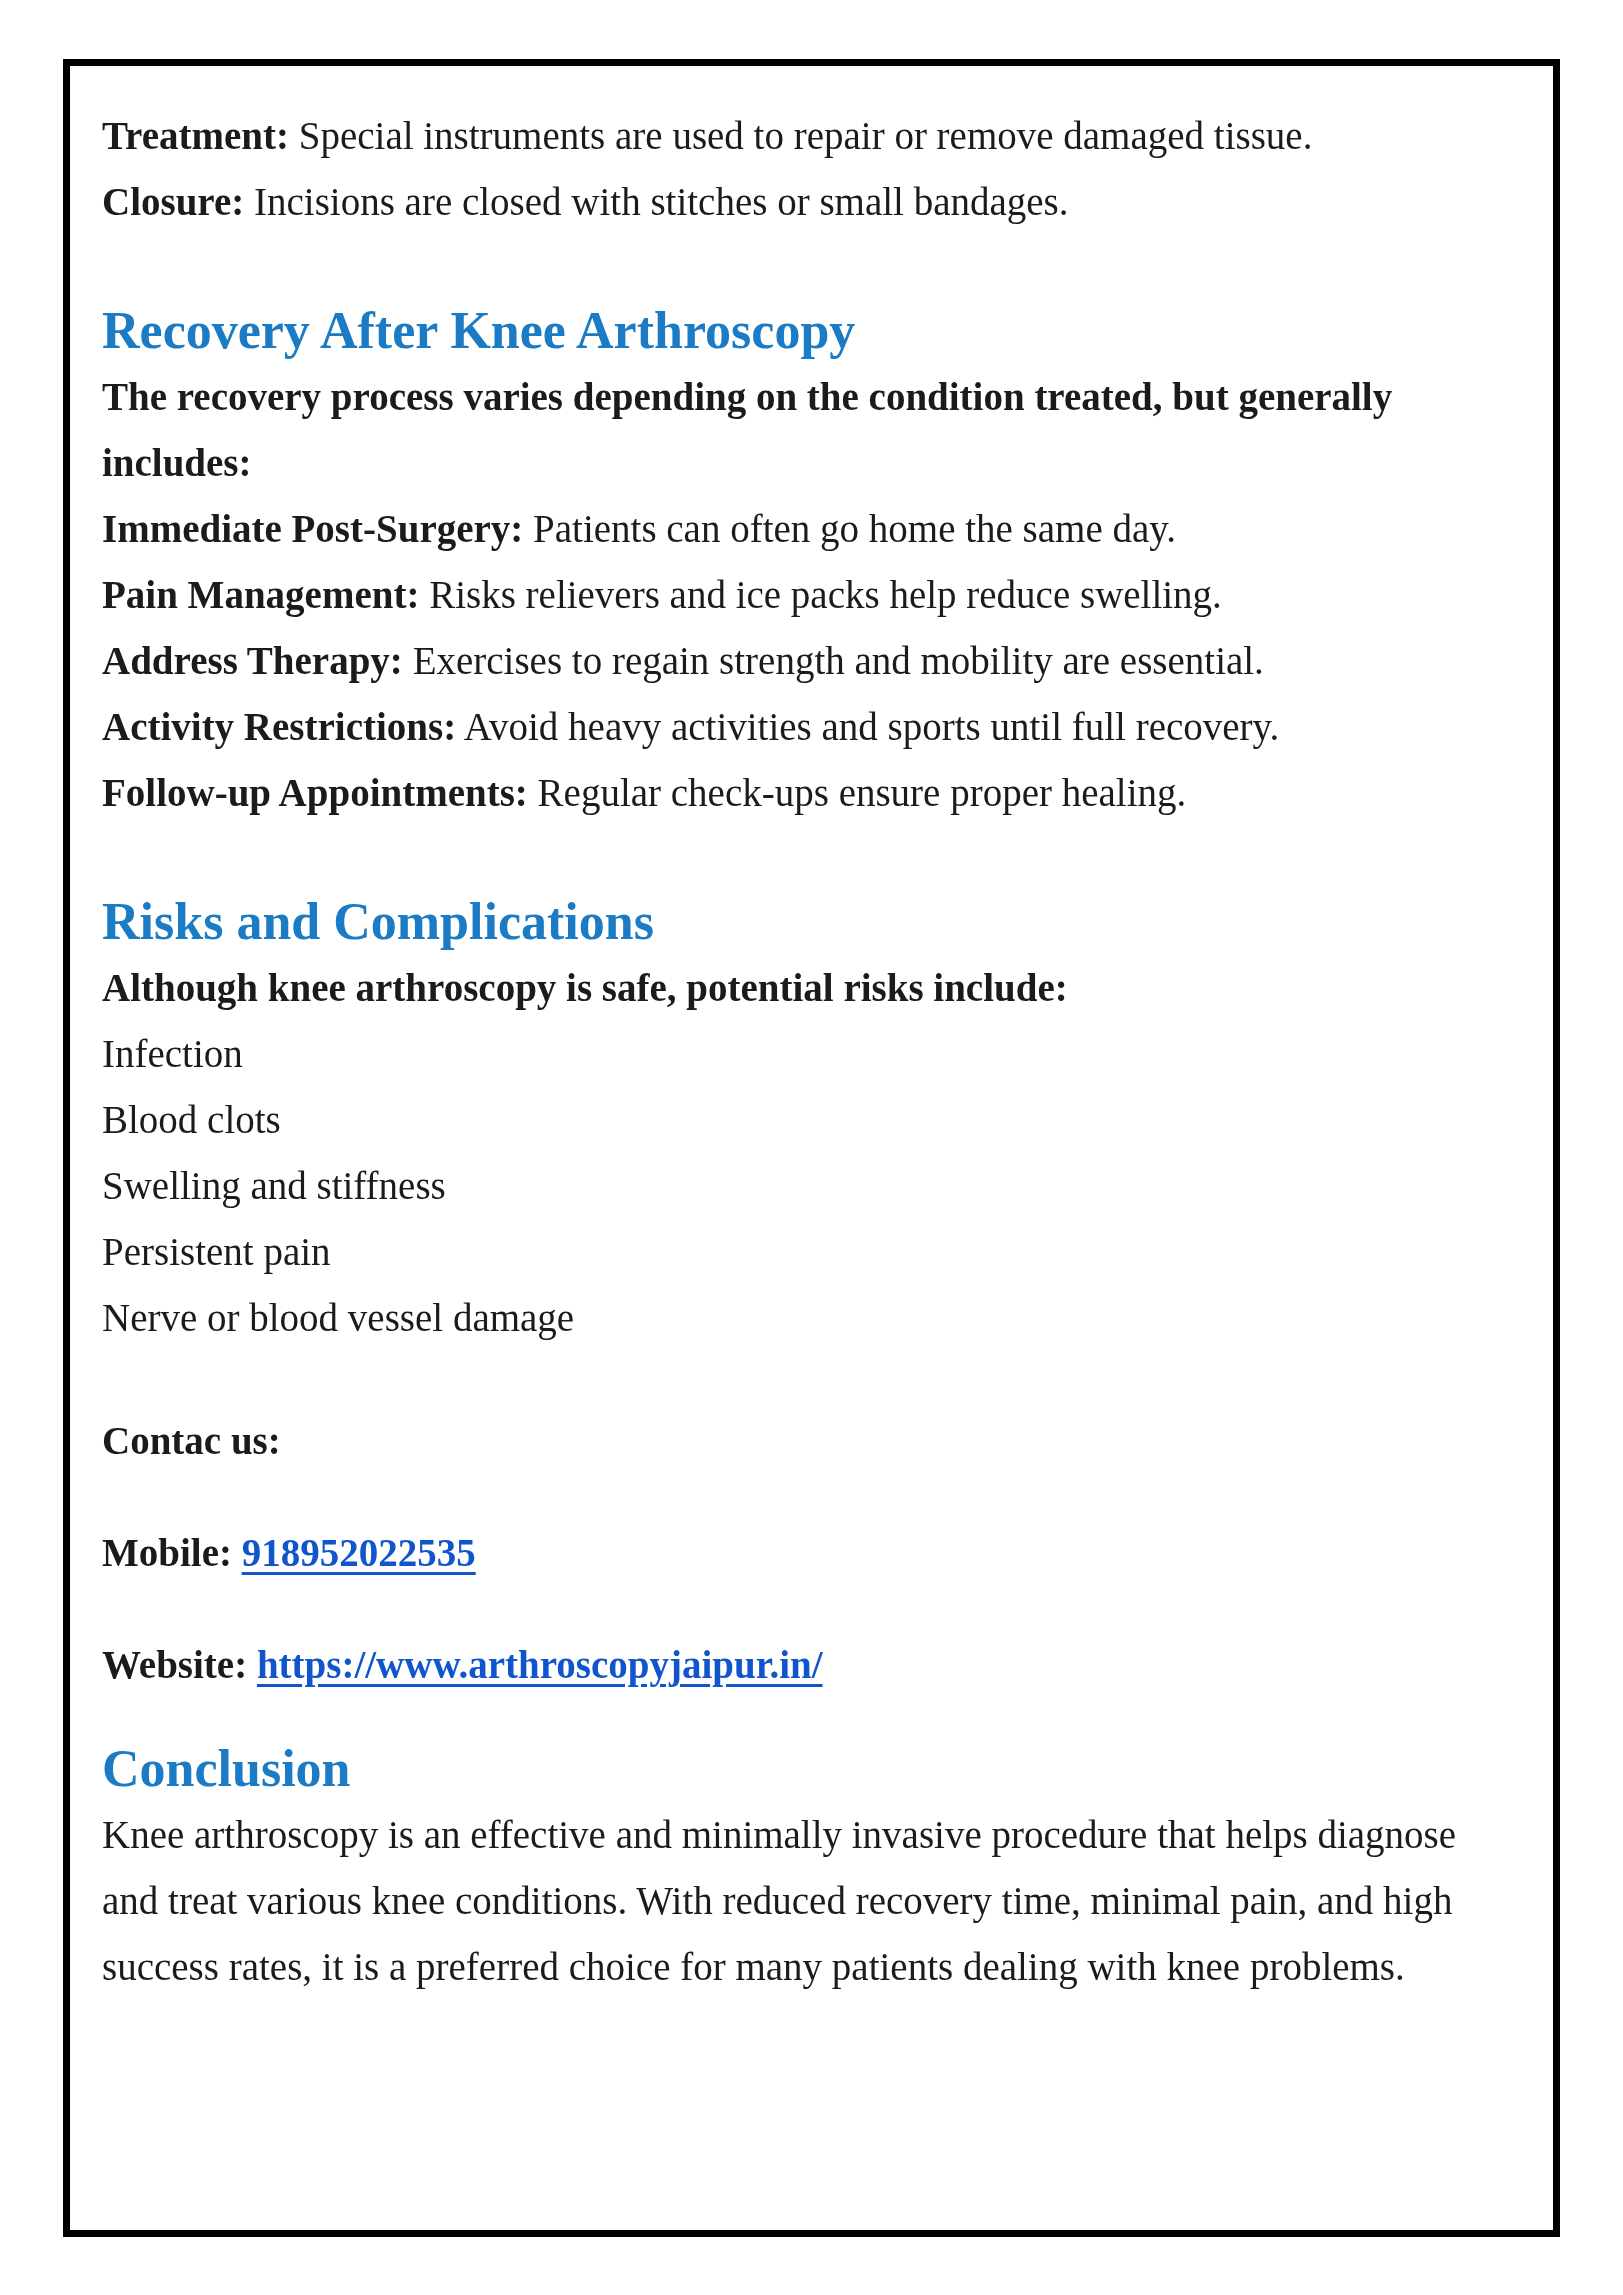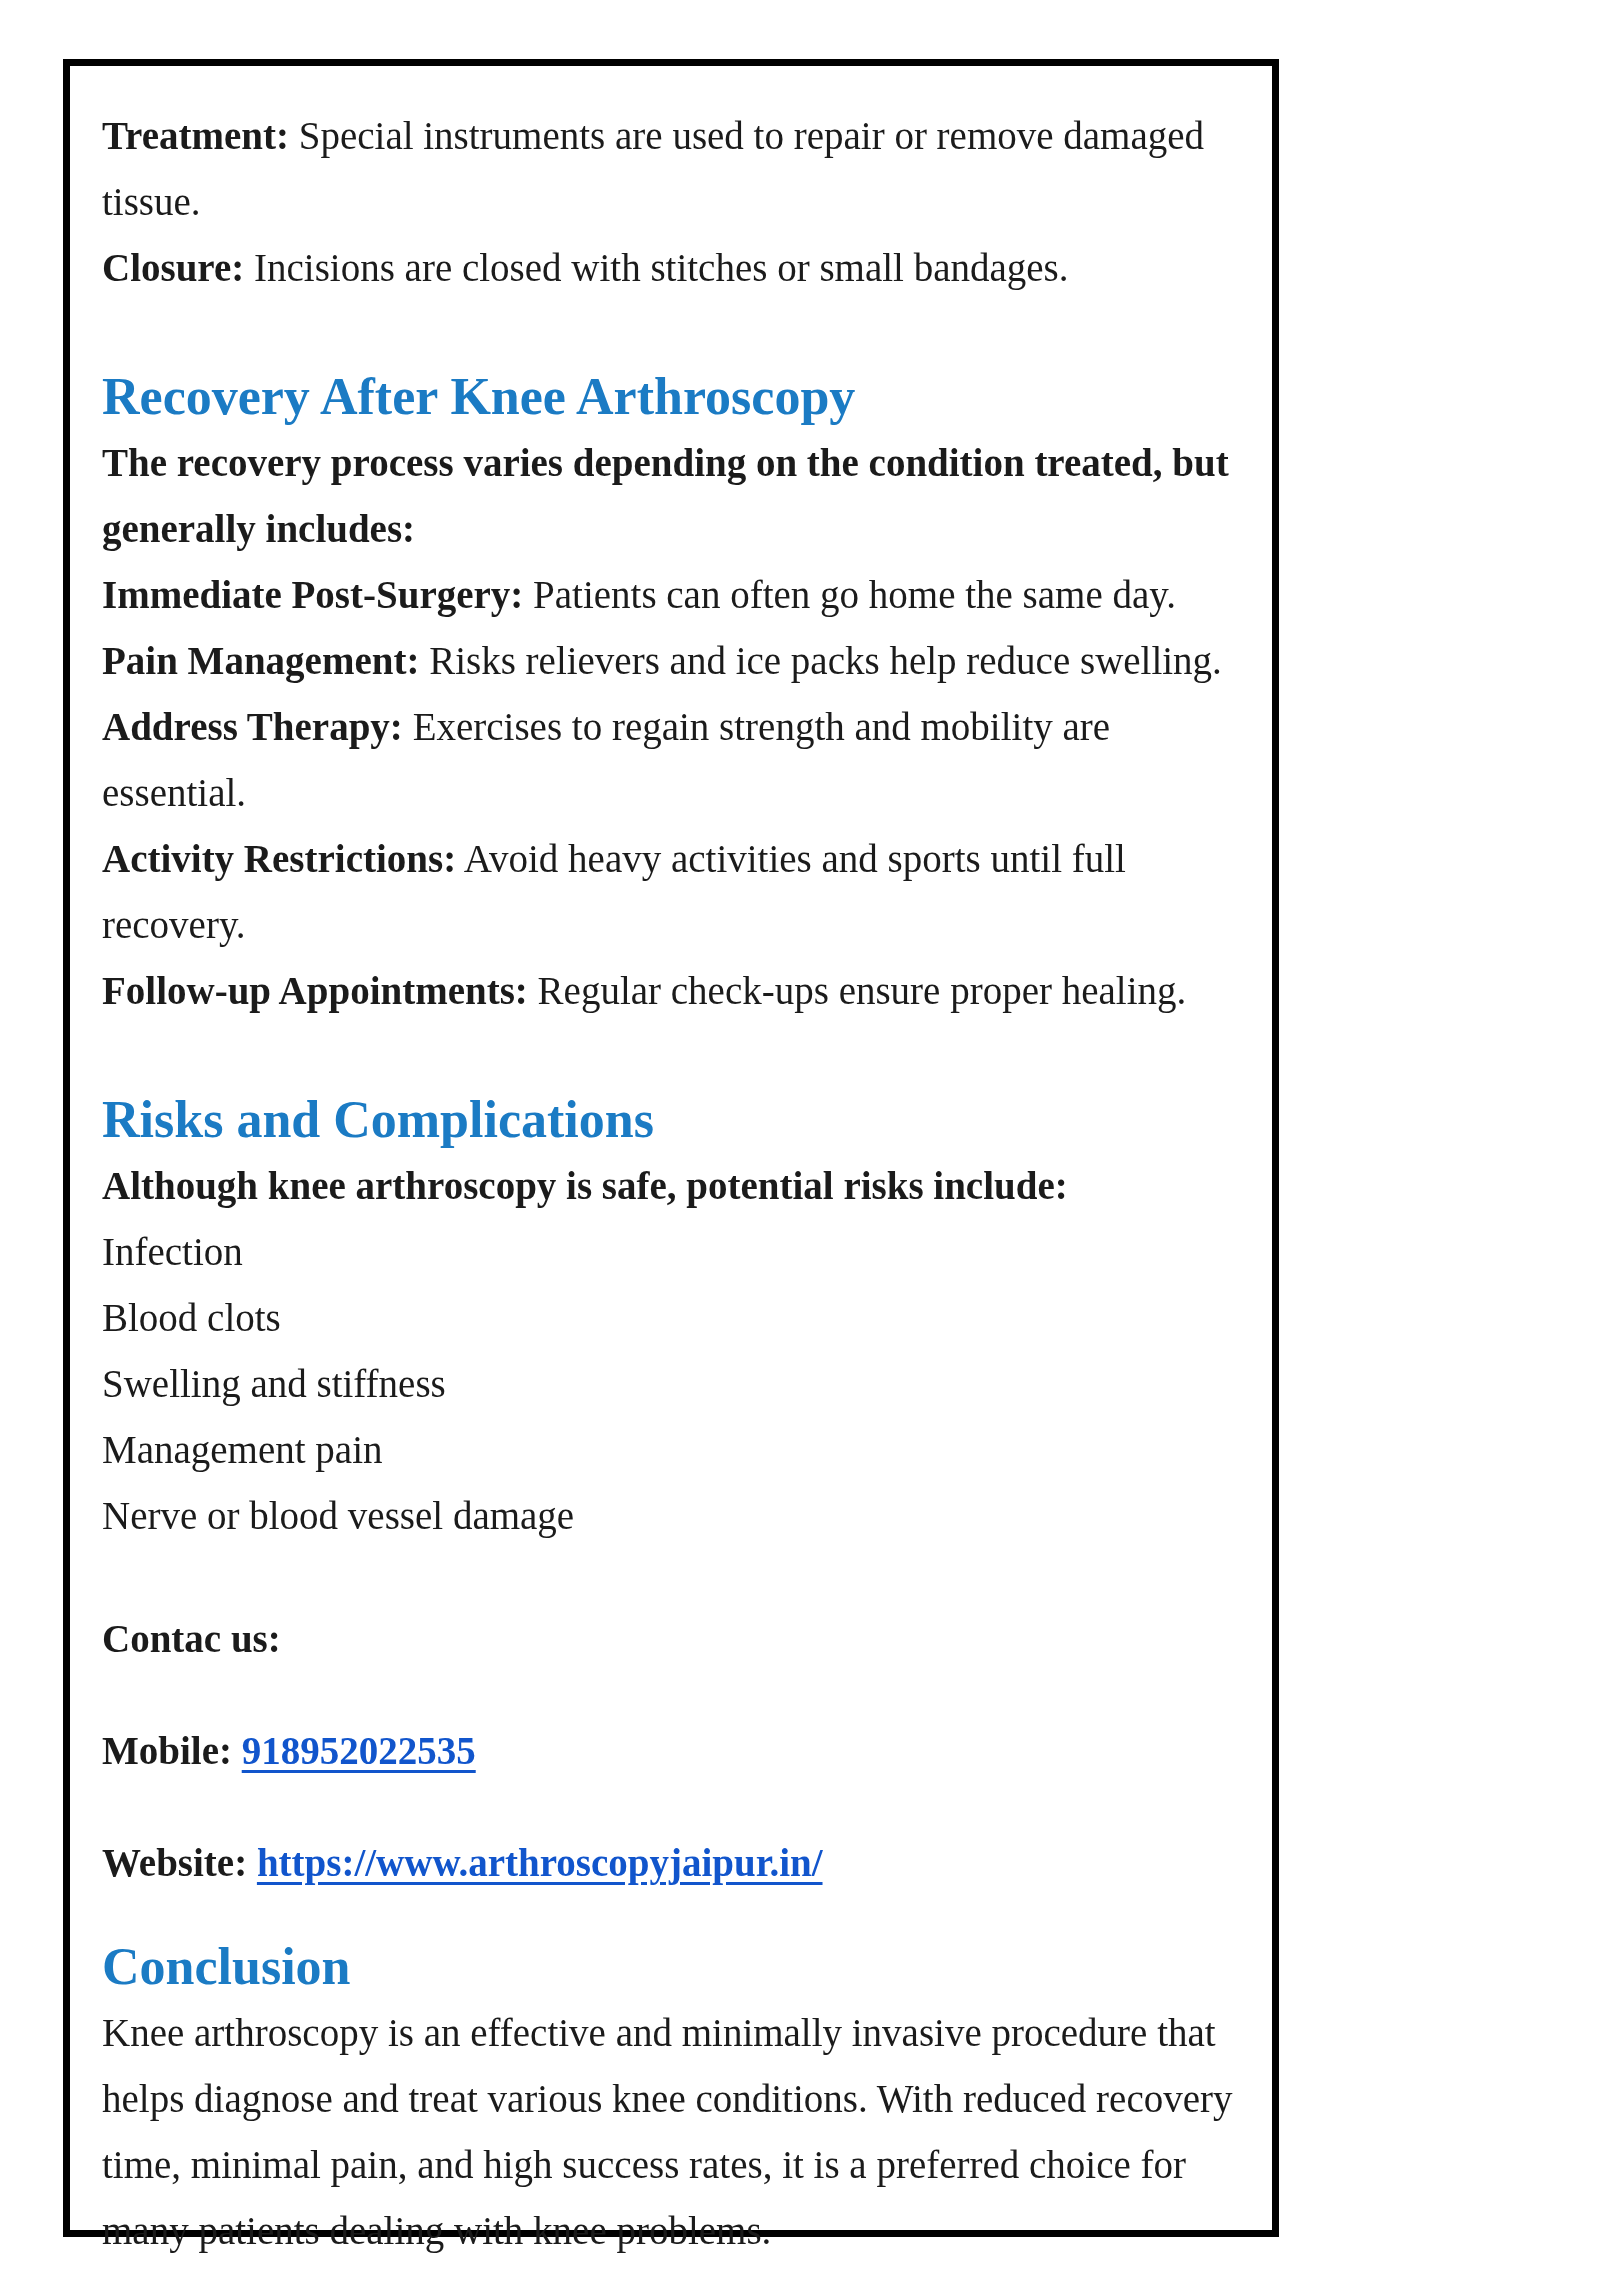--- a/index.html
+++ b/index.html
@@ -17,21 +17,21 @@
     position:relative;
     width:1623px;
     height:2295px;
     background:#ffffff;
     font-family:"Liberation Serif","DejaVu Serif",serif;
     color:var(--body);
   }
   .frame{
     position:absolute;
     left:63px; top:59px;
-    width:1216px; height:2178px;
+    width:1497px; height:2178px;
     border:7.6px solid #000000;
     background:#ffffff;
     padding:37px 38px 25px 32px;
   }
   p{
     margin:0;
     font-size:39px;
     line-height:66px;
     color:var(--body);
   }
@@ -71,21 +71,21 @@
     <p><span class="b">Pain Management:</span> <span>Risks relievers and ice packs help reduce swelling.</span></p>
     <p><span class="b">Address Therapy:</span> <span>Exercises to regain strength and mobility are essential.</span></p>
     <p><span class="b">Activity Restrictions:</span> <span>Avoid heavy activities and sports until full recovery.</span></p>
     <p><span class="b">Follow-up Appointments:</span> <span>Regular check-ups ensure proper healing.</span></p>
 
     <p class="heading gap-lg">Risks and Complications</p>
     <p class="b">Although knee arthroscopy is safe, potential risks include:</p>
     <p>Infection</p>
     <p>Blood clots</p>
     <p>Swelling and stiffness</p>
-    <p>Management pain</p>
+    <p>Persistent pain</p>
     <p>Nerve or blood vessel damage</p>
 
     <p class="b gap-md">Contac us:</p>
 
     <p class="gap-sm"><span class="b">Mobile:</span> <a class="doclink">918952022535</a></p>
 
     <p class="gap-sm"><span class="b">Website:</span> <a class="doclink">https://www.arthroscopyjaipur.in/</a></p>
 
     <p class="heading gap-xs">Conclusion</p>
     <p>Knee arthroscopy is an effective and minimally invasive procedure that helps diagnose and treat various knee conditions. With reduced recovery time, minimal pain, and high success rates, it is a preferred choice for many patients dealing with knee problems.</p>

